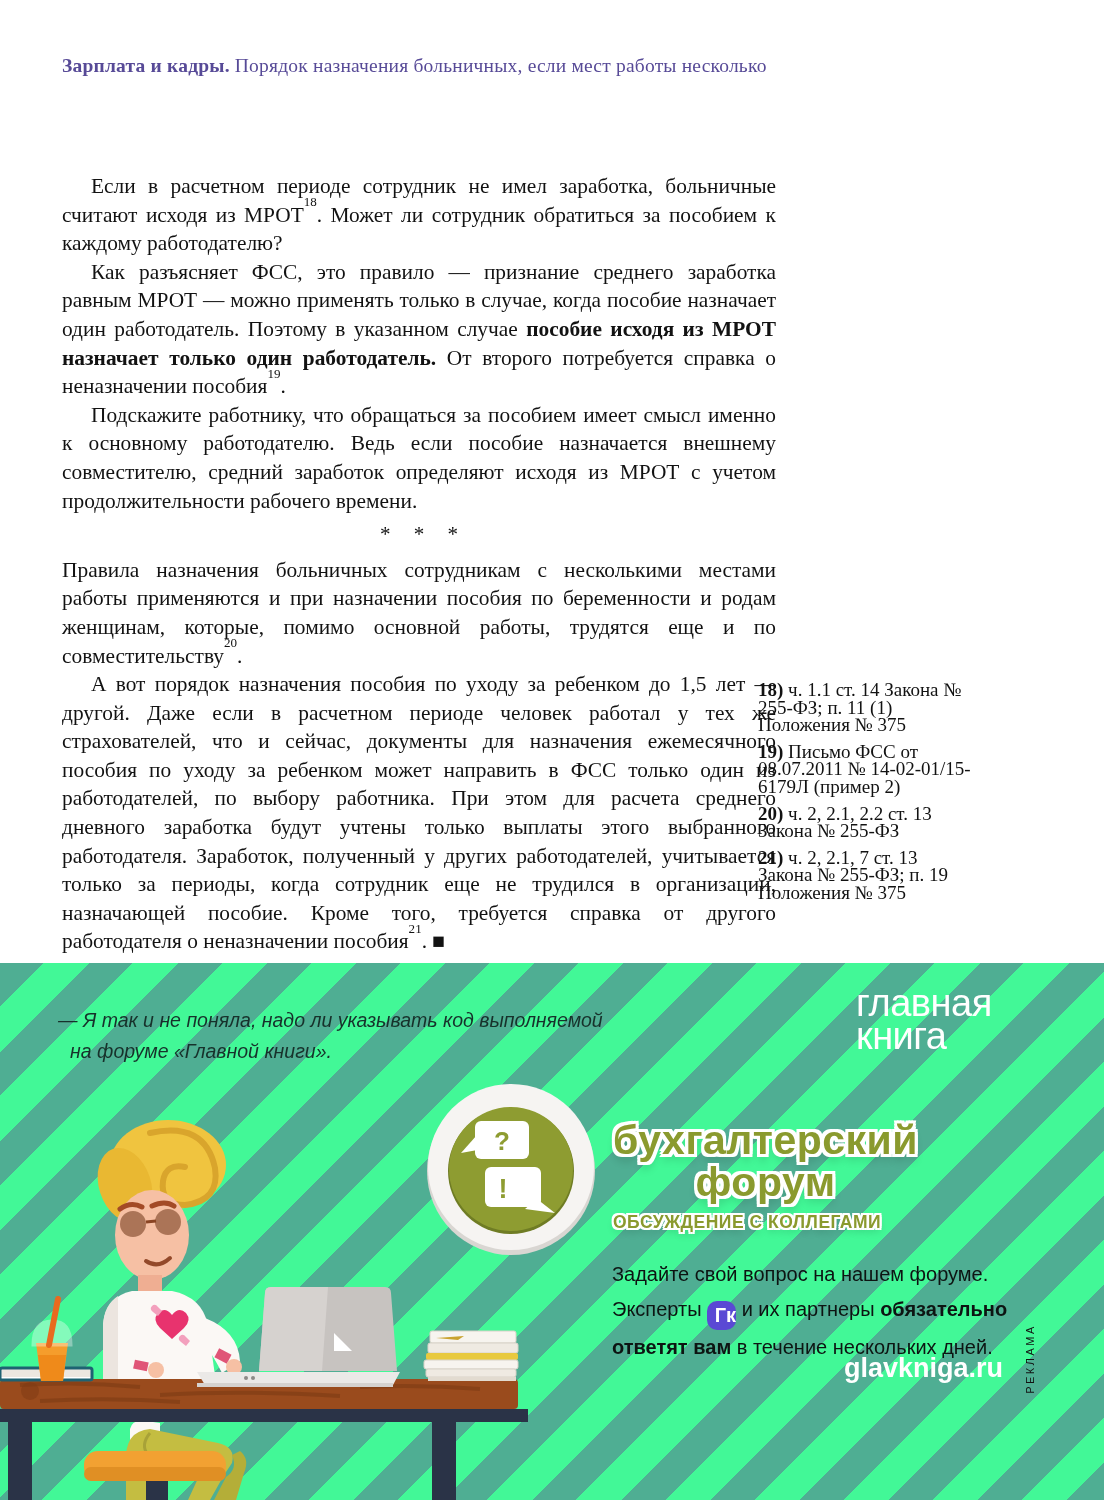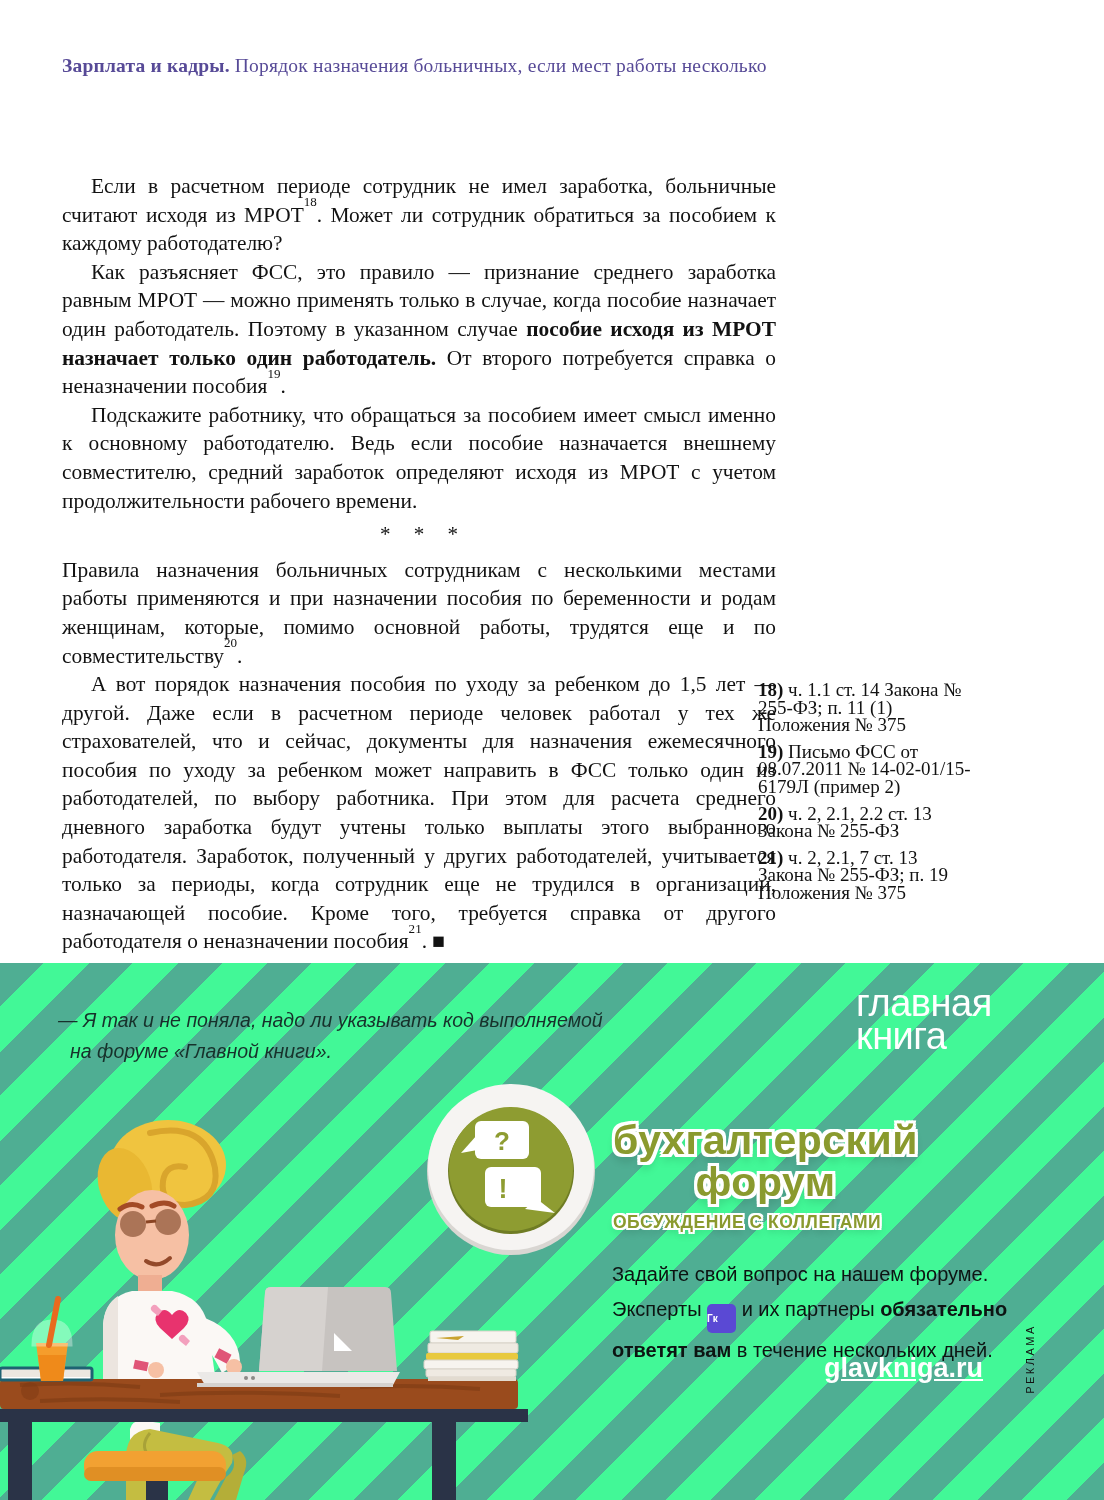--- a/index.html
+++ b/index.html
@@ -53,24 +53,24 @@
   .forum-sub { margin-top:9px; color:#8a9a2e; font-weight:900; font-size:17.5px;
                letter-spacing:0.5px;
                text-shadow:-2px -2px 0 #fff, 2px -2px 0 #fff, -2px 2px 0 #fff,
                            2px 2px 0 #fff, -2px 0 0 #fff, 2px 0 0 #fff,
                            0 -2px 0 #fff, 0 2px 0 #fff, 0 5px 7px rgba(0,0,0,0.18); }
 
   .ad-cta { position:absolute; left:612px; top:294px; font-size:20px;
             line-height:35px; color:#0d1412; }
   .ad-cta b { font-weight:800; }
   .gk-badge { display:inline-block; width:29px; height:29px; background:#5a49d4;
-              border-radius:5px; color:#fff; text-align:left; line-height:29px;
-              font-size:10px; font-weight:700; vertical-align:-6px; }
-  .ad-site { position:absolute; left:824px; top:390px; color:#ffffff;
-             font-weight:800; font-size:27px;text-decoration:underline; }
+              border-radius:10px; color:#fff; text-align:right; line-height:29px;
+              font-size:20px; font-weight:700; vertical-align:-6px; }
+  .ad-site { position:absolute; left:844px; top:390px; color:#ffffff;
+             font-weight:800; font-size:27px; }
   .reklama { position:absolute; left:981px; top:389px; width:100px; height:14px;
              transform:rotate(-90deg); text-align:center; font-size:11px;
              letter-spacing:2.5px; color:#111; }
 
   .illus { position:absolute; left:0; top:130px; }
 </style>
 </head>
 <body>
 
 <div class="page">

